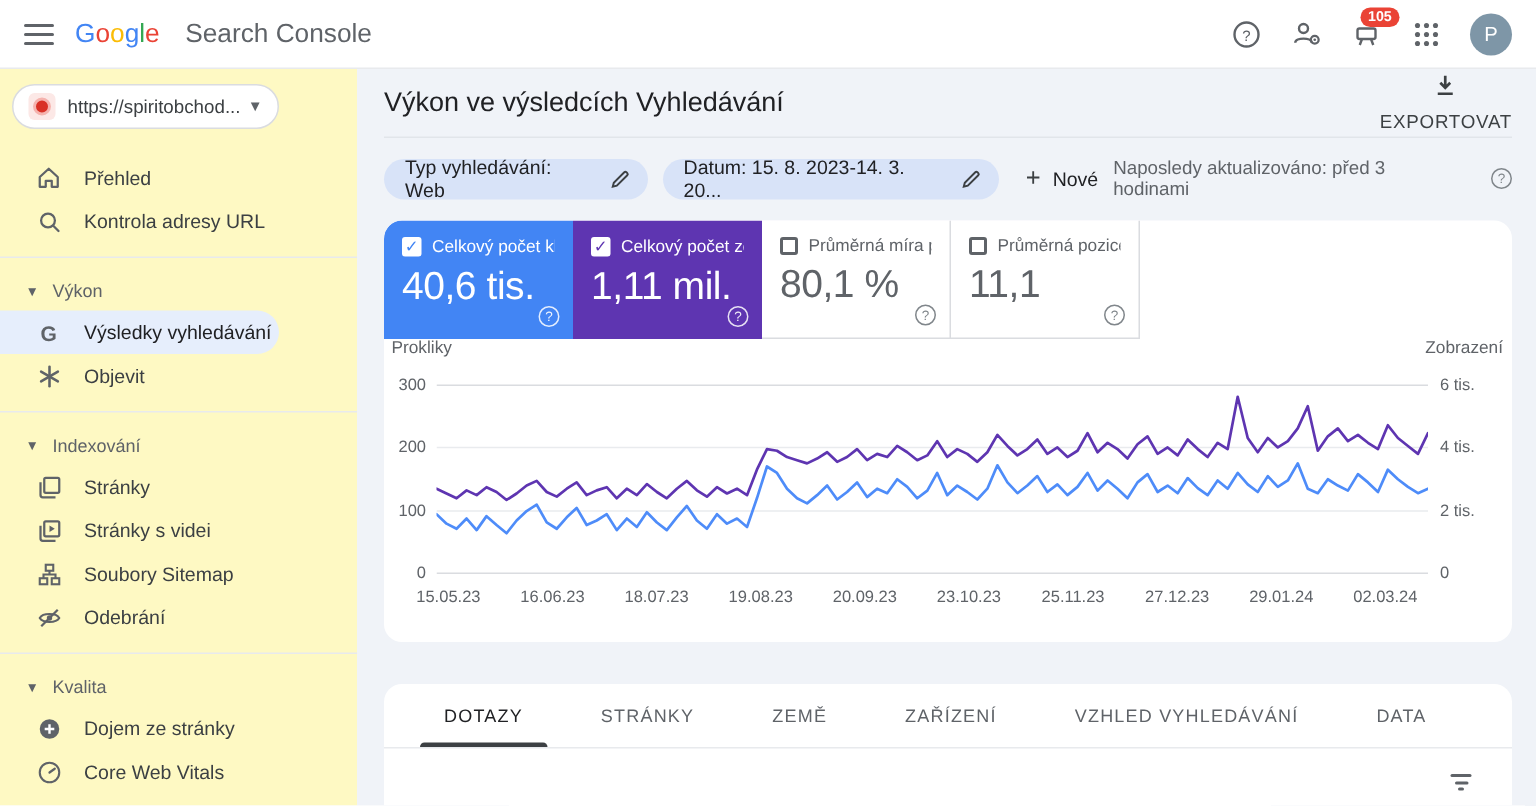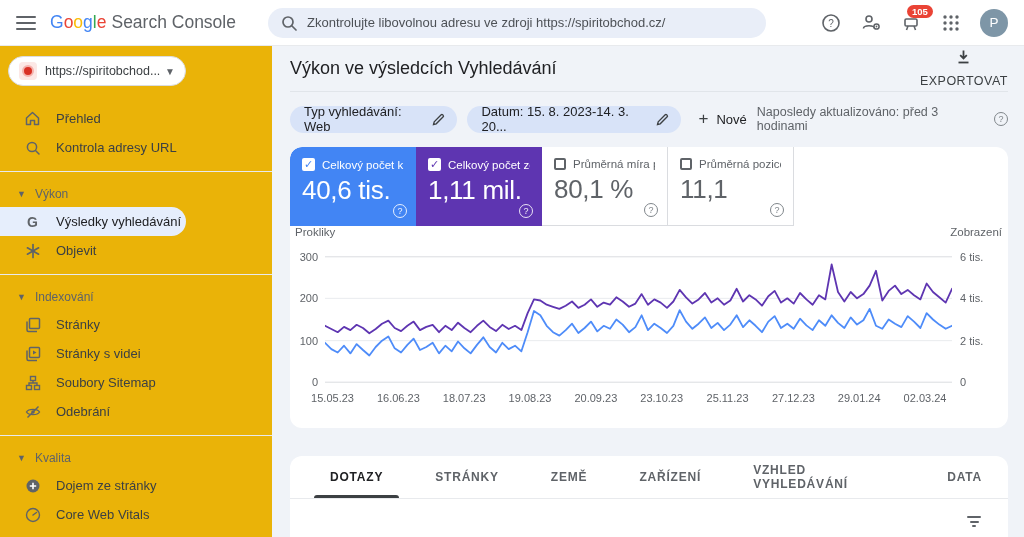--- a/index.html
+++ b/index.html
@@ -1,32 +1,32 @@
 <!DOCTYPE html>
 <html><head>
 <meta charset="utf-8">
 <style>
   * { margin:0; padding:0; box-sizing:border-box; }
   html,body { width:1024px; height:537px; overflow:hidden; font-family:"Liberation Sans","DejaVu Sans",sans-serif; background:#fff; }
   .topbar { height:46px; background:#fff; border-bottom:1px solid #e8eaed; display:flex; align-items:center; padding:0 16px; position:relative; z-index:5; }
   .hamburger { width:20px; height:14px; display:flex; flex-direction:column; justify-content:space-between; cursor:pointer; margin-right:14px; }
   .hamburger span { height:2px; background:#5f6368; border-radius:1px; }
-  .logo { font-size:17.5px; display:flex; align-items:baseline; white-space:nowrap; }
+  .logo { font-size:17.5px; display:flex; align-items:baseline; white-space:nowrap;gap:12px; }
   .logo .g1{color:#4285f4}.logo .g2{color:#ea4335}.logo .g3{color:#fbbc05}.logo .g4{color:#4285f4}.logo .g5{color:#34a853}.logo .g6{color:#ea4335}
   .logo .product { color:#5f6368; margin-left:5px; font-weight:400; }
   .searchbar { margin-left:32px; width:498px; height:30px; background:#e9eef8; border-radius:15px; display:flex; align-items:center; padding:0 12px; }
   .searchbar input { border:none; outline:none; background:transparent; flex:1; font-size:13px; color:#3c4043; font-family:inherit; }
   .searchbar input::placeholder { color:#4d5156; opacity:1; }
   .topbar-right { margin-left:auto; display:flex; align-items:center; gap:18px; }
   .tb-icon { width:22px; height:22px; display:flex; align-items:center; justify-content:center; cursor:pointer; position:relative; color:#5f6368; }
   .badge { position:absolute; top:-7px; left:7px; background:#ea4335; color:#fff; font-size:9.5px; font-weight:700; border-radius:9px; padding:2px 5px; line-height:1; }
   .avatar { width:28px; height:28px; border-radius:50%; background:#7e96a7; color:#fff; font-size:13.5px; display:flex; align-items:center; justify-content:center; cursor:pointer; }
   .shell { display:flex; height:491px; }
   
-  .sidebar { width:272px; background:#eab308; padding-top:10px; flex-shrink:0; overflow:hidden; }
+  .sidebar { width:238px; background:#fef9c3; padding-top:10px; flex-shrink:0; overflow:hidden; }
   .property { margin:0 0 18px 8px; width:178px; height:30px; border:1px solid #dadce0; border-radius:15px; display:flex; align-items:center; padding:0 10px; cursor:pointer; background:#fff; }
   .fav { width:18px; height:18px; border-radius:4px; background:#fce8e6; display:flex; align-items:center; justify-content:center; margin-right:8px; flex-shrink:0; }
   .fav i { width:12px; height:12px; border-radius:50%; background:#d93025; display:block; border:2px solid #f5b3ae; }
   .property .txt { font-size:12.5px; color:#3c4043; flex:1; white-space:nowrap; overflow:hidden; }
   .caret { color:#5f6368; font-size:10px; margin-left:4px; }
   .nav-item { height:29px; display:flex; align-items:center; padding-left:24px; cursor:pointer; position:relative; }
   .nav-item .ic { width:17px; height:17px; display:flex; align-items:center; justify-content:center; color:#5f6368; flex-shrink:0; }
   .nav-item .lbl { margin-left:15px; font-size:13px; color:#3c4043; }
   .nav-item.sel { background:#e6eefc; border-radius:0 16px 16px 0; width:186px; }
   .nav-item.sel .lbl { color:#202124; }
@@ -77,49 +77,40 @@
   .ylabels { width:35px; position:relative; flex-shrink:0; }
   .ylabels-r { width:56px; position:relative; flex-shrink:0; }
   .ylabels span { position:absolute; right:7px; transform:translateY(-50%); font-size:11px; color:#5f6368; }
   .ylabels-r span { position:absolute; left:8px; transform:translateY(-50%); font-size:11px; color:#5f6368; }
   .plot { flex:1; height:127px; position:relative; }
   .plot svg { width:100%; height:127px; display:block; }
   .xlabels { height:34px; position:relative; margin:0 56px 0 35px; }
   .xtick { position:absolute; top:9px; transform:translateX(-50%); font-size:11px; color:#5f6368; white-space:nowrap; }
   .tabs-card { margin-top:28px; height:120px; }
   .tabs-row { display:flex; align-items:stretch; height:43px; border-bottom:1px solid #e8eaed; padding-left:14px; }
-  .tab { display:flex; align-items:center; padding:0 26px; font-size:12px; letter-spacing:.8px; color:#5f6368; font-weight:700; cursor:pointer; position:relative; }
+  .tab { display:flex; align-items:center; padding:0 26px; font-size:12px; letter-spacing:.8px; color:#5f6368; font-weight:400; cursor:pointer; position:relative; }
   .tab.active { color:#202124; }
   .tab.active::after { content:""; position:absolute; left:10px; right:10px; bottom:0; height:3px; background:#3c4043; border-radius:3px 3px 0 0; }
   .table-toolbar { display:flex; justify-content:flex-end; padding:14px 24px 0; }
   .filter-ic { display:flex; flex-direction:column; align-items:center; gap:2.5px; cursor:pointer; padding:3px; }
   .filter-ic span { background:#5f6368; height:2px; border-radius:1px; display:block; }
   .filter-ic span:nth-child(1){width:14px}.filter-ic span:nth-child(2){width:9px}.filter-ic span:nth-child(3){width:4px}
 </style>
 </head>
 <body>
 
 <div class="topbar">
   <div class="hamburger">
       <span></span>
       <span></span>
       <span></span>
     </div>
   <div class="logo">
     <span><span class="g1">G</span><span class="g2">o</span><span class="g3">o</span><span class="g4">g</span><span class="g5">l</span><span class="g6">e</span></span>
     <span class="product">Search Console</span>
-  </div>
-  <div class="searchbar">
-    <span class="tb-icon" style="width:18px;height:18px;margin-right:9px">
-      <svg width="16" height="16" viewBox="0 0 16 16">
-          <circle cx="7" cy="7" r="5" fill="none" stroke="#5f6368" stroke-width="1.7"></circle>
-          <line x1="11" y1="11" x2="15" y2="15" stroke="#5f6368" stroke-width="1.7" stroke-linecap="round"></line>
-        </svg>
-    </span>
-    <input placeholder="Zkontrolujte libovolnou adresu ve zdroji https://spiritobchod.cz/" style="">
   </div>
   <div class="topbar-right">
     <span class="tb-icon">
       <svg width="20" height="20" viewBox="0 0 20 20">
           <circle cx="10" cy="10" r="8" fill="none" stroke="#5f6368" stroke-width="1.6"></circle>
           <text x="10" y="14" text-anchor="middle" font-size="10" fill="#5f6368" font-family="Liberation Sans,sans-serif">?</text>
         </svg>
     </span>
     <span class="tb-icon">
       <svg width="21" height="21" viewBox="0 0 21 21">

